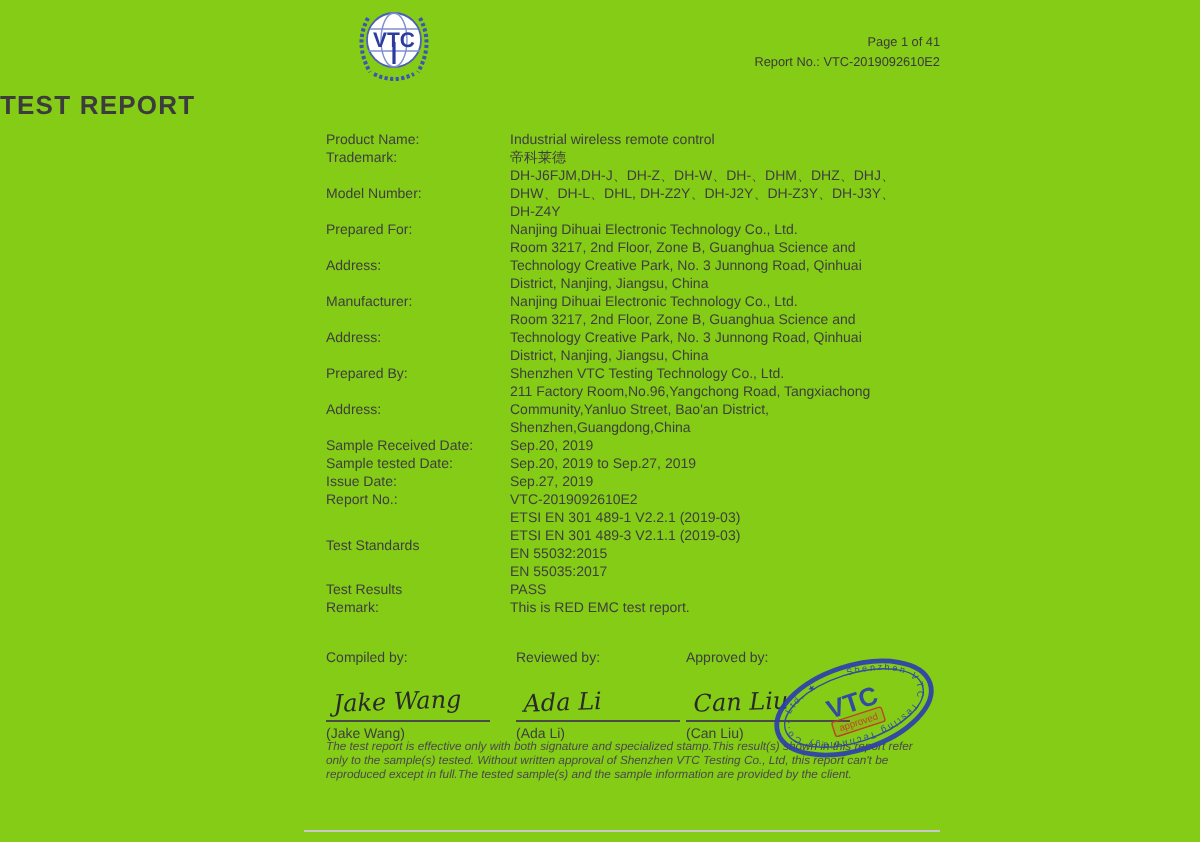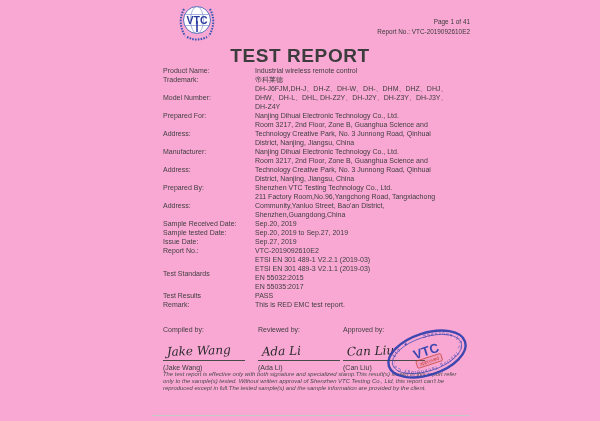--- a/index.html
+++ b/index.html
@@ -1,28 +1,28 @@
 <!DOCTYPE html>
 <html><head>
 <meta charset="utf-8">
 <style>
   html,body{margin:0;padding:0;background:#ffffff;}
   .page{
-    position:relative;width:600px;height:421px;background:#f9a8d4;overflow:hidden;
+    position:relative;width:600px;height:421px;background:#84cc16;overflow:hidden;
     font-family:"Liberation Sans", sans-serif;color:#3e3e3e;
   }
   
   .logo{position:absolute;left:175px;top:1px;width:44px;height:42px;}
   .header-right{
     position:absolute;right:130px;top:17px;text-align:right;
     font-size:6.4px;line-height:1.5;color:#3a3a3a;
   }
   .title{
-    position:absolute;left:0;right:0;top:45px;text-align:center;
-    font-size:19px;font-weight:700;letter-spacing:0.6px;color:#3c3c3c;
+    position:absolute;left:0;right:0;top:45px;
+    font-size:13px;font-weight:700;letter-spacing:0.6px;color:#3c3c3c;
   }
   
   .info-table{position:absolute;left:163px;top:66px;width:302px;font-size:7px;line-height:9px;}
   .row{display:flex;align-items:center;}
   .row .lbl{width:92px;flex:none;}
   .row .val{flex:1;white-space:pre-line;}
   
   .sig-block{position:absolute;left:163px;top:326px;width:310px;height:50px;font-size:7px;}
   .sig-col{position:absolute;top:0;width:84px;}
   .sig-col.c0{left:0;}

